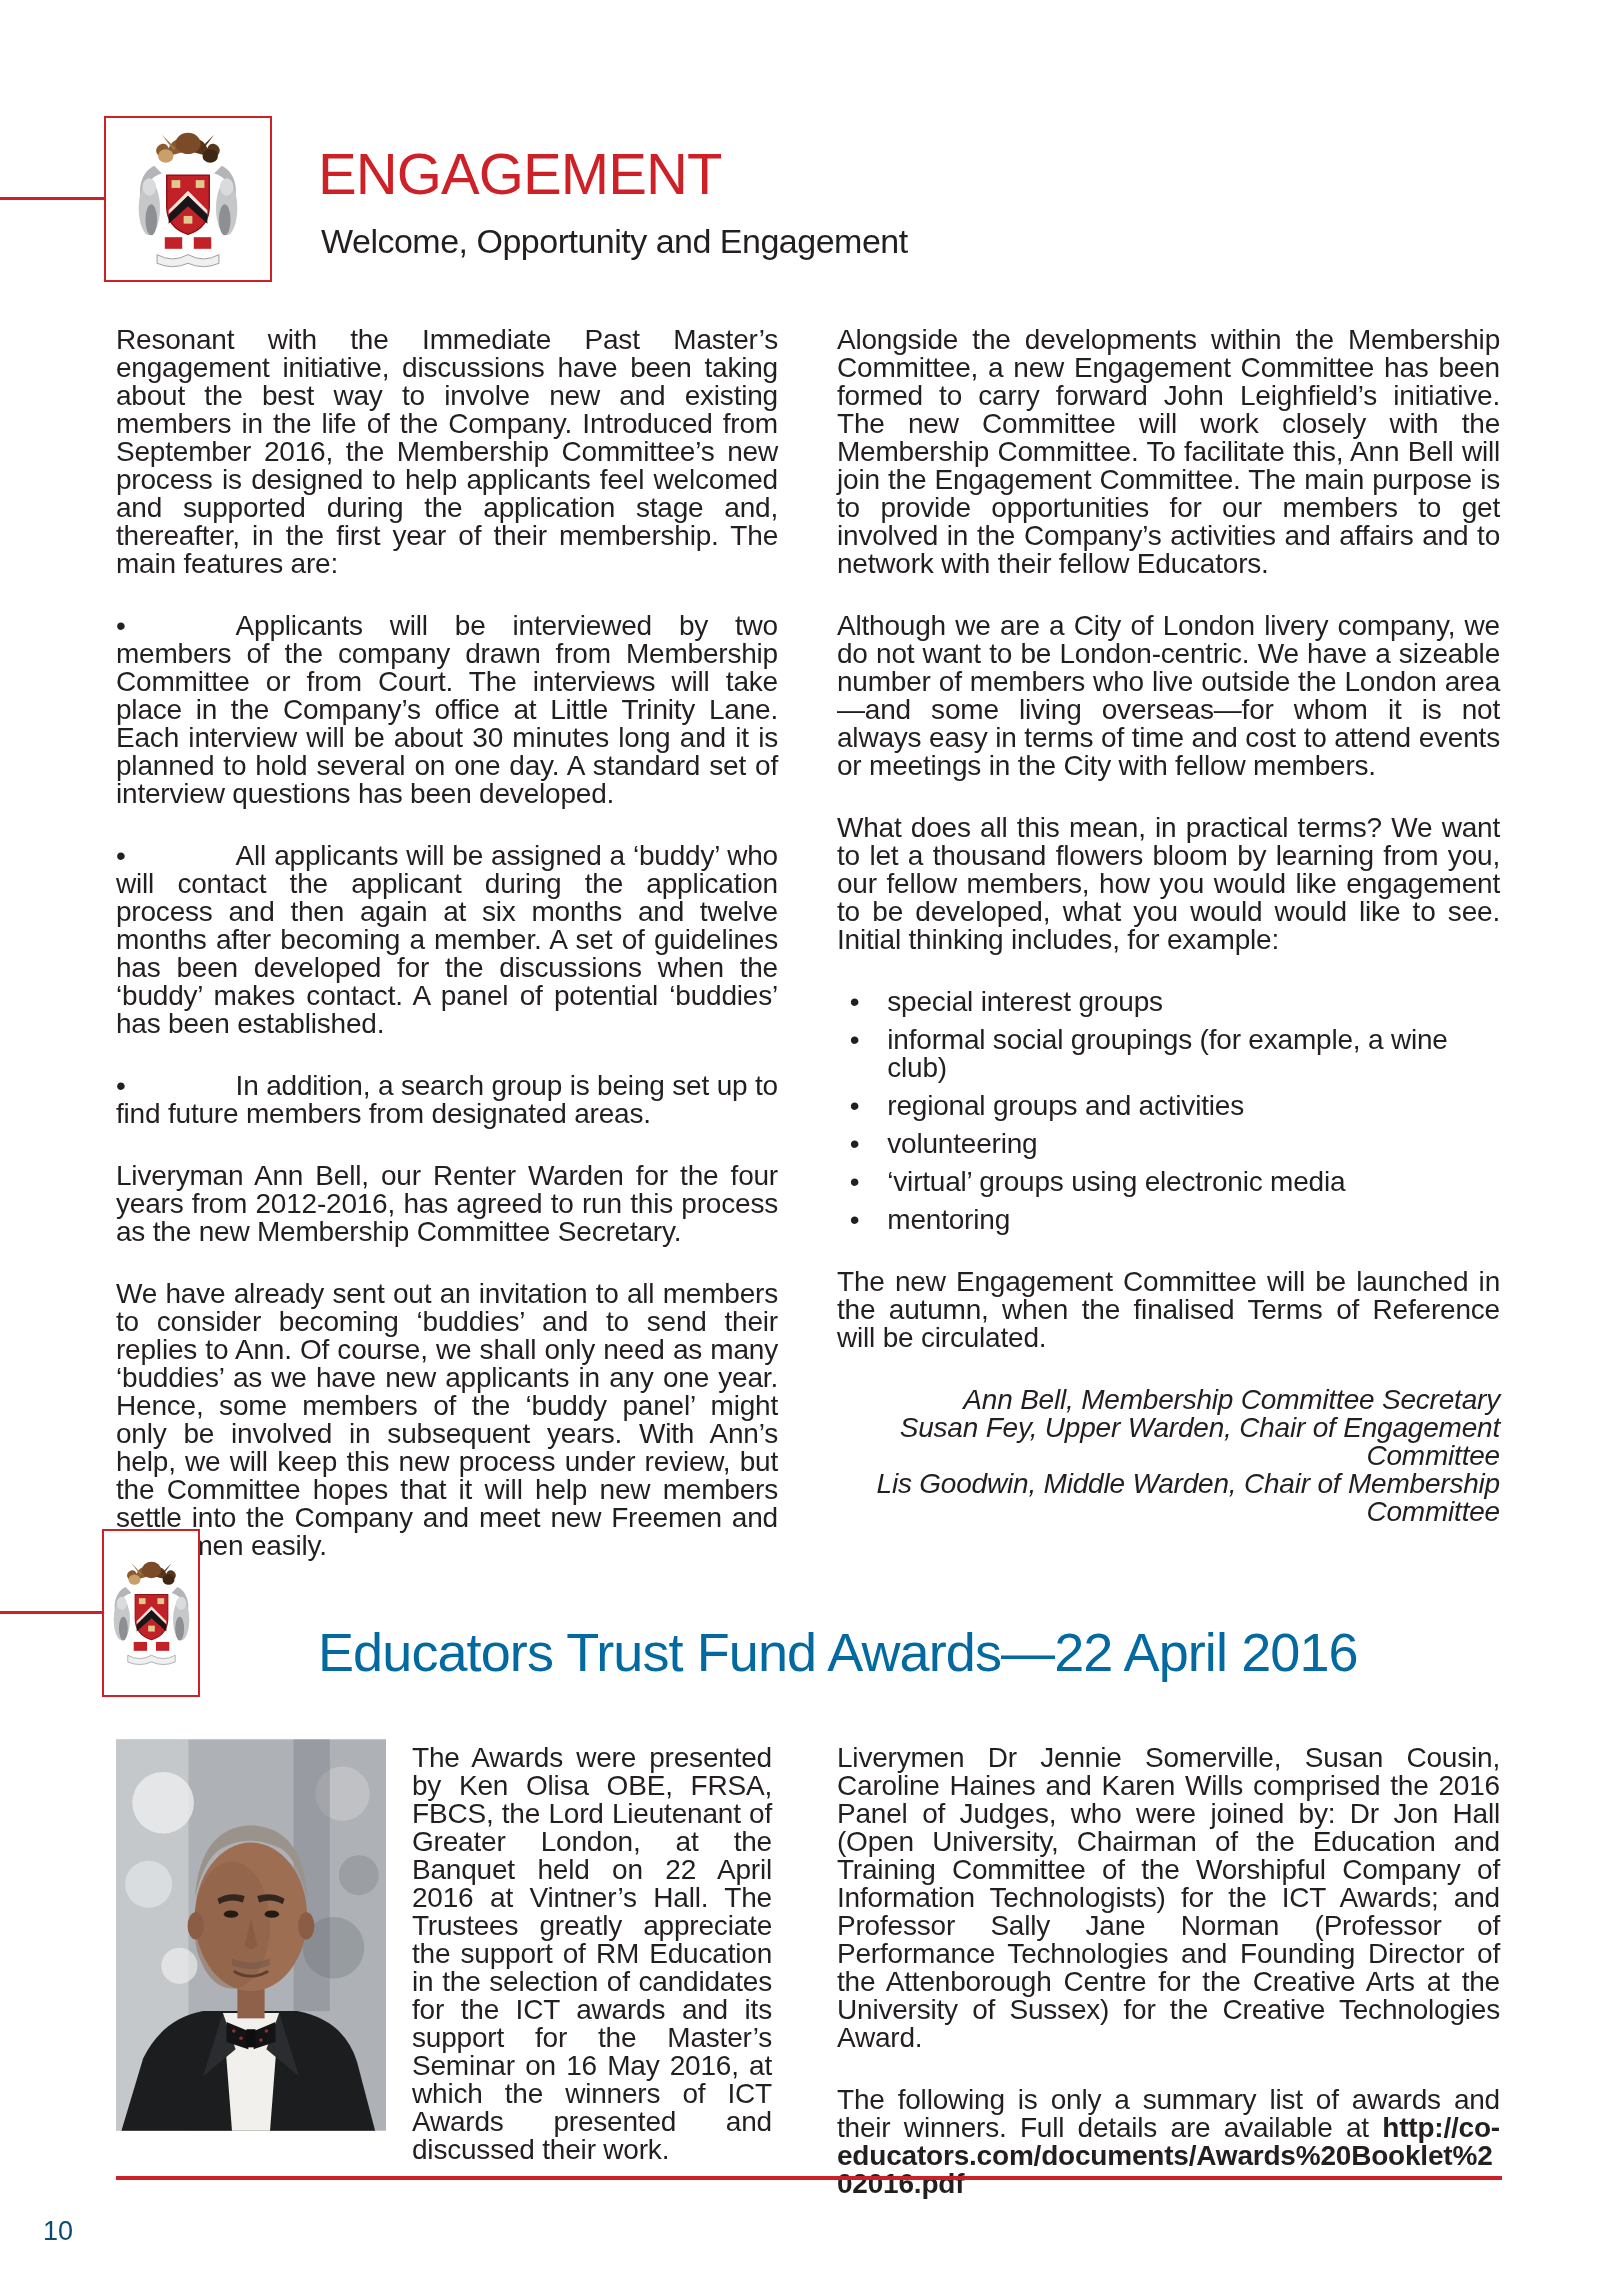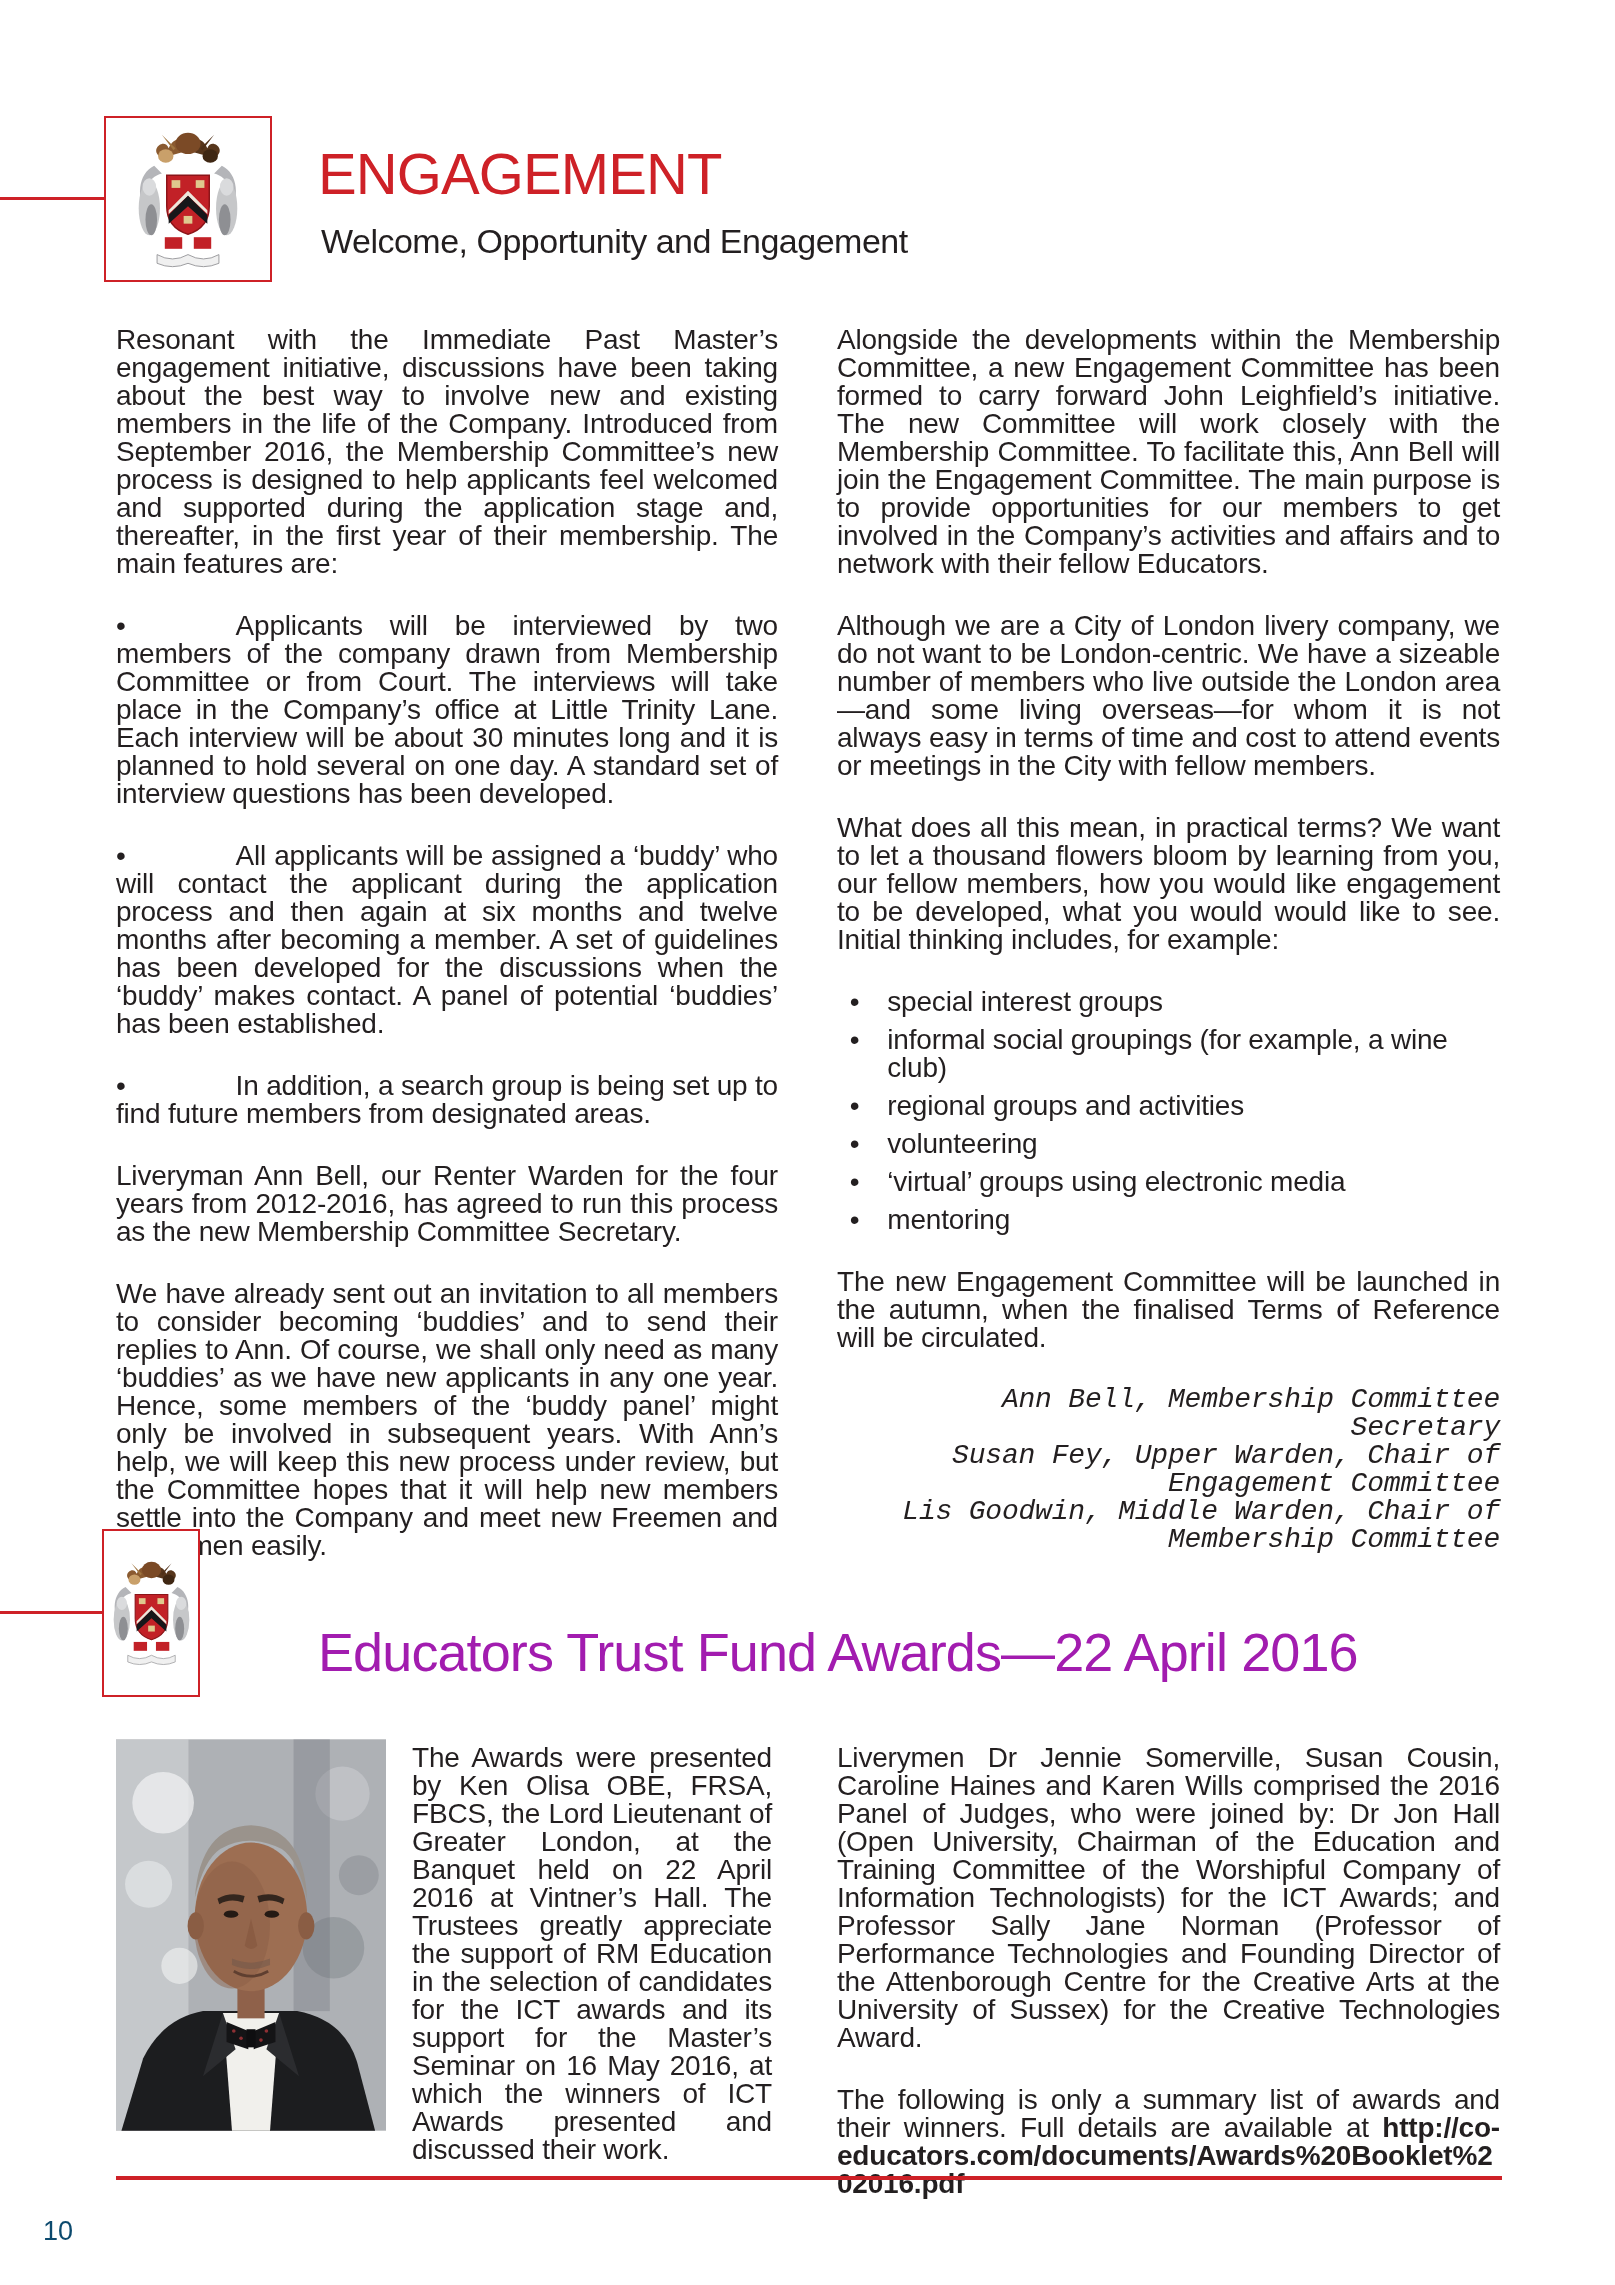--- a/index.html
+++ b/index.html
@@ -33,37 +33,37 @@
     font-size:58px;line-height:1;color:var(--red);
     letter-spacing:-0.9px;white-space:nowrap;text-align:right;
   }
   .subtitle{
     position:absolute;left:321px;top:223px;
     font-size:34px;line-height:1.1;color:var(--ink);
     letter-spacing:-0.5px;white-space:nowrap;
   }
   .title-black{
     position:absolute;left:318px;top:1625px;
-    font-size:54px;line-height:1;color:#a21caf;
+    font-size:54px;line-height:1;color:#0369a1;
     letter-spacing:-0.9px;white-space:nowrap;
   }
   
   .col{position:absolute;font-size:28px;line-height:28px;text-align:justify;letter-spacing:-0.2px;}
   #col-left{left:116px;top:326px;width:662px;}
   #col-right{left:837px;top:326px;width:663px;}
   #col-mid{left:412px;top:1744px;width:360px;}
   #col-right2{left:837px;top:1744px;width:663px;}
   .col p{margin:0 0 34px 0;}
   .col p:last-child{margin-bottom:0;}
   .btab{display:inline-block;width:110px;}
   .rb{display:flex;margin:0 0 10px 0;text-align:left;}
   .rb .dot{flex:0 0 auto;margin-left:12.7px;}
   .rb .txt{margin-left:28px;}
   .rb-group{margin:0 0 34px 0;}
-  .sigs{font-style:italic;text-align:right;line-height:28px;font-family:Liberation Mono, monospace;}
+  .sigs{font-style:italic;text-align:right;line-height:28px;}
   .linkb{font-weight:bold;overflow-wrap:anywhere;}
   
   #photo{position:absolute;left:116px;top:1739px;width:270px;height:392px;overflow:hidden;}
   #photo svg{display:block;}
   #rule-bottom{position:absolute;left:116px;top:2176px;width:1386px;height:3.6px;background:var(--red);}
   #page-num{position:absolute;left:43px;top:2216px;font-size:27px;color:#0c4a6e;}
 </style>
 </head>
 <body>
 

